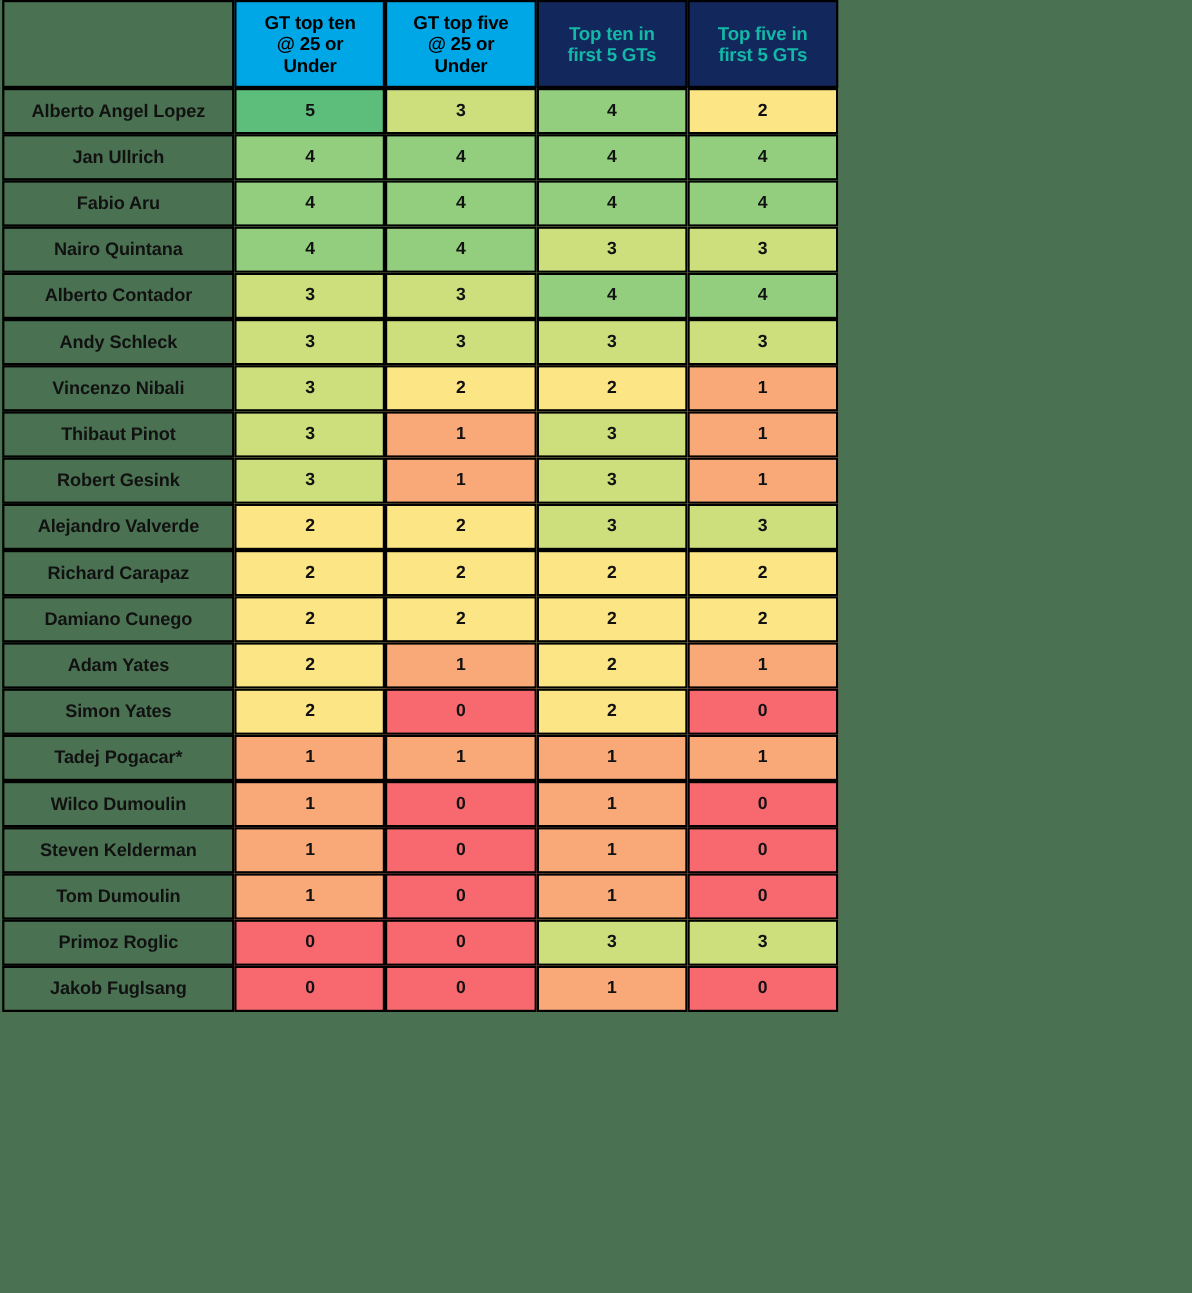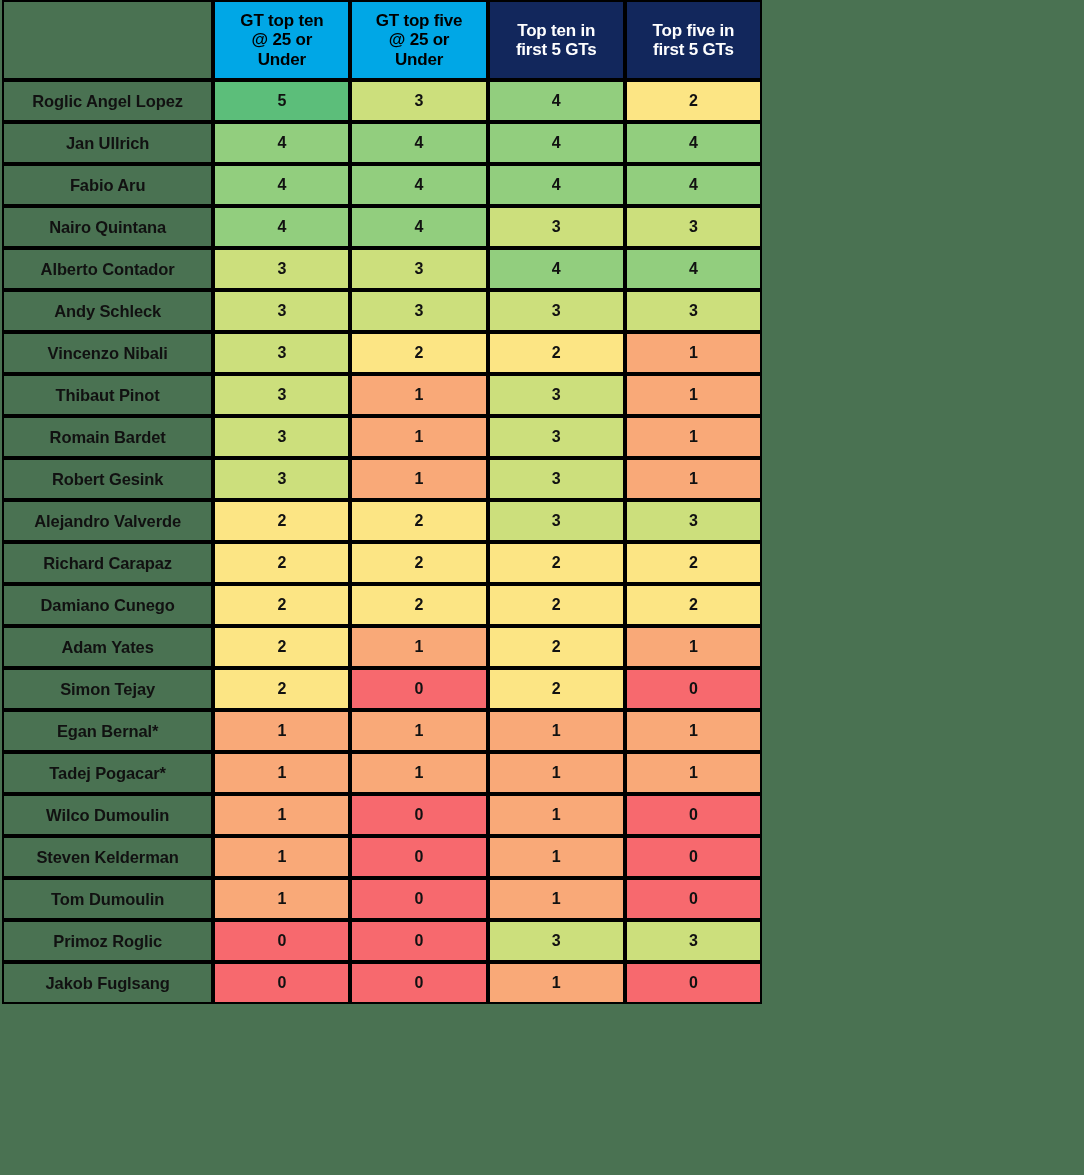--- a/index.html
+++ b/index.html
@@ -50,21 +50,21 @@
     height: 72px;
     letter-spacing: -0.2px;
     margin-top: 16px;
   }
   th.hd.blue-light {
     background: #00a7e6;
     color: #000000;
   }
   th.hd.blue-dark {
     background: #12275c;
-    color: #ffffff;
+    color: #14b8a6;
   }
 
   
   td.name {
     background: transparent;
     border: 2px solid #000000;
     color: #111111;
     font-size: 16.5px;
     font-weight: 700;
     text-align: center;
@@ -111,21 +111,21 @@
 
       <th class="hd blue-light" title="GT top ten @ 25 or Under"><span>GT top ten</span><br><span>@ 25 or</span><br><span>Under</span></th>
           <th class="hd blue-light" title="GT top five @ 25 or Under"><span>GT top five</span><br><span>@ 25 or</span><br><span>Under</span></th>
           <th class="hd blue-dark" title="Top ten in first 5 GTs"><span>Top ten in</span><br><span>first 5 GTs</span></th>
           <th class="hd blue-dark" title="Top five in first 5 GTs"><span>Top five in</span><br><span>first 5 GTs</span></th>
         </tr>
     </thead>
     <tbody>
 
     <tr>
-          <td class="name">Roglic Angel Lopez</td>
+          <td class="name">Alberto Angel Lopez</td>
           <td class="val s5" style="background: rgb(92, 190, 122);">5</td>
           <td class="val s3" style="background: rgb(204, 223, 124);">3</td>
           <td class="val s4" style="background: rgb(146, 206, 126);">4</td>
           <td class="val s2" style="background: rgb(252, 229, 132);">2</td>
         </tr>
         <tr>
           <td class="name">Jan Ullrich</td>
           <td class="val s4" style="background: rgb(146, 206, 126);">4</td>
           <td class="val s4" style="background: rgb(146, 206, 126);">4</td>
           <td class="val s4" style="background: rgb(146, 206, 126);">4</td>
@@ -167,27 +167,20 @@
           <td class="val s1" style="background: rgb(249, 169, 120);">1</td>
         </tr>
         <tr>
           <td class="name">Thibaut Pinot</td>
           <td class="val s3" style="background: rgb(204, 223, 124);">3</td>
           <td class="val s1" style="background: rgb(249, 169, 120);">1</td>
           <td class="val s3" style="background: rgb(204, 223, 124);">3</td>
           <td class="val s1" style="background: rgb(249, 169, 120);">1</td>
         </tr>
         <tr>
-          <td class="name">Romain Bardet</td>
-          <td class="val s3" style="background: rgb(204, 223, 124);">3</td>
-          <td class="val s1" style="background: rgb(249, 169, 120);">1</td>
-          <td class="val s3" style="background: rgb(204, 223, 124);">3</td>
-          <td class="val s1" style="background: rgb(249, 169, 120);">1</td>
-        </tr>
-        <tr>
           <td class="name">Robert Gesink</td>
           <td class="val s3" style="background: rgb(204, 223, 124);">3</td>
           <td class="val s1" style="background: rgb(249, 169, 120);">1</td>
           <td class="val s3" style="background: rgb(204, 223, 124);">3</td>
           <td class="val s1" style="background: rgb(249, 169, 120);">1</td>
         </tr>
         <tr>
           <td class="name">Alejandro Valverde</td>
           <td class="val s2" style="background: rgb(252, 229, 132);">2</td>
           <td class="val s2" style="background: rgb(252, 229, 132);">2</td>
@@ -209,32 +202,25 @@
           <td class="val s2" style="background: rgb(252, 229, 132);">2</td>
         </tr>
         <tr>
           <td class="name">Adam Yates</td>
           <td class="val s2" style="background: rgb(252, 229, 132);">2</td>
           <td class="val s1" style="background: rgb(249, 169, 120);">1</td>
           <td class="val s2" style="background: rgb(252, 229, 132);">2</td>
           <td class="val s1" style="background: rgb(249, 169, 120);">1</td>
         </tr>
         <tr>
-          <td class="name">Simon Tejay</td>
-          <td class="val s2" style="background: rgb(252, 229, 132);">2</td>
-          <td class="val s0" style="background: rgb(247, 105, 110);">0</td>
-          <td class="val s2" style="background: rgb(252, 229, 132);">2</td>
-          <td class="val s0" style="background: rgb(247, 105, 110);">0</td>
-        </tr>
-        <tr>
-          <td class="name">Egan Bernal*</td>
-          <td class="val s1" style="background: rgb(249, 169, 120);">1</td>
-          <td class="val s1" style="background: rgb(249, 169, 120);">1</td>
-          <td class="val s1" style="background: rgb(249, 169, 120);">1</td>
-          <td class="val s1" style="background: rgb(249, 169, 120);">1</td>
+          <td class="name">Simon Yates</td>
+          <td class="val s2" style="background: rgb(252, 229, 132);">2</td>
+          <td class="val s0" style="background: rgb(247, 105, 110);">0</td>
+          <td class="val s2" style="background: rgb(252, 229, 132);">2</td>
+          <td class="val s0" style="background: rgb(247, 105, 110);">0</td>
         </tr>
         <tr>
           <td class="name">Tadej Pogacar*</td>
           <td class="val s1" style="background: rgb(249, 169, 120);">1</td>
           <td class="val s1" style="background: rgb(249, 169, 120);">1</td>
           <td class="val s1" style="background: rgb(249, 169, 120);">1</td>
           <td class="val s1" style="background: rgb(249, 169, 120);">1</td>
         </tr>
         <tr>
           <td class="name">Wilco Dumoulin</td>

